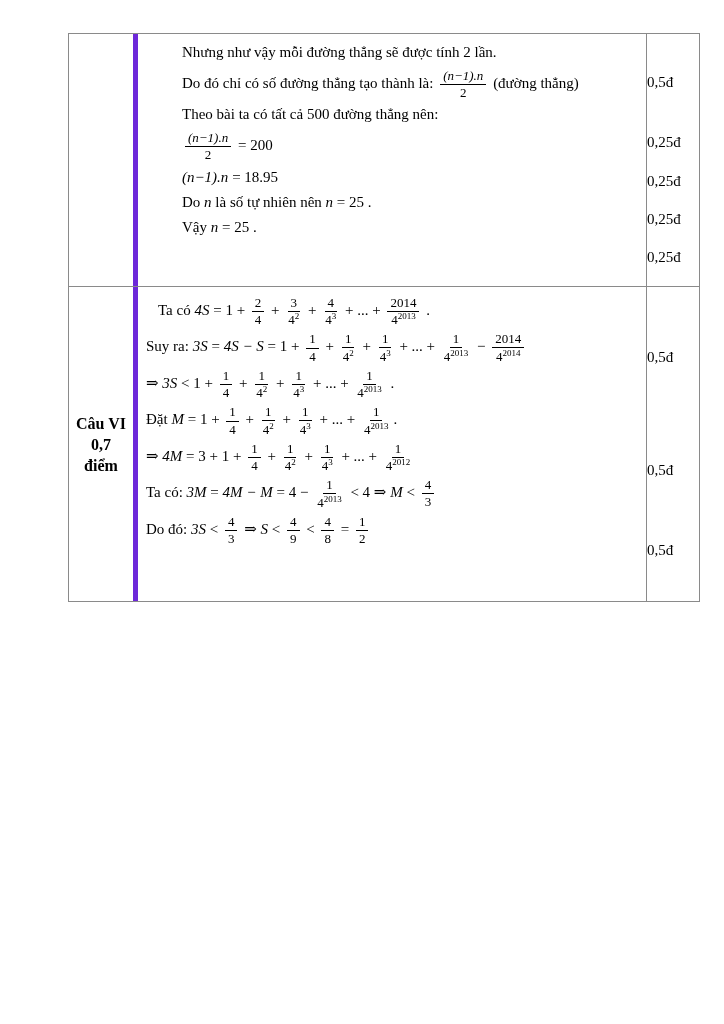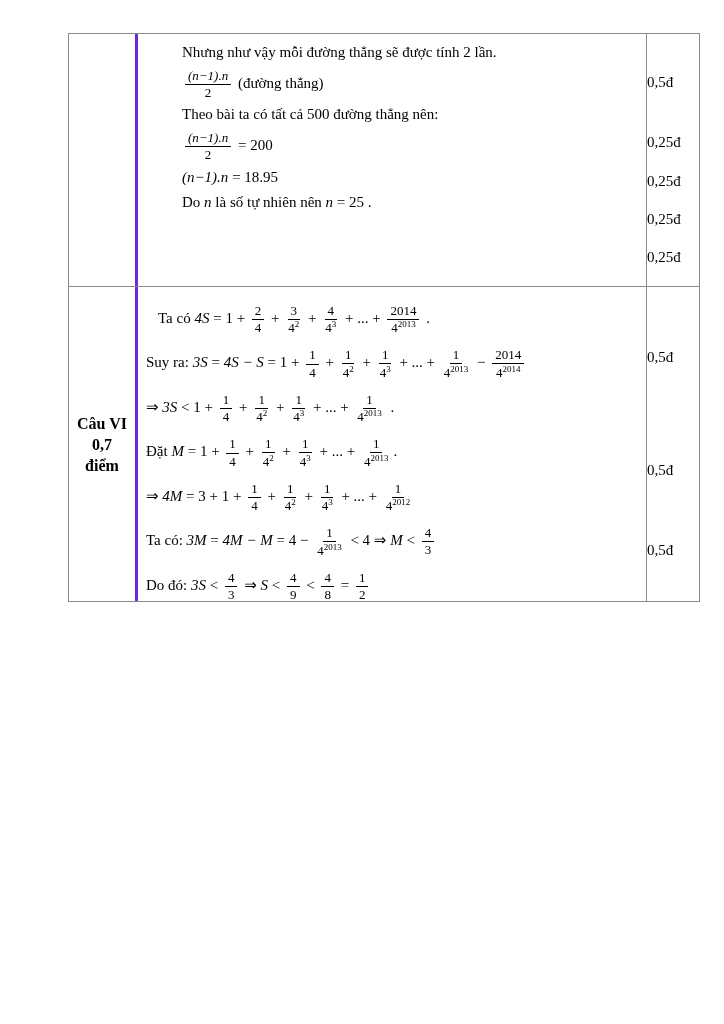--- a/index.html
+++ b/index.html
@@ -16,45 +16,44 @@
     width: 632px; height: 569px;
     border: 1px solid #8a8a8a;
     box-sizing: border-box;
     display: flex; flex-direction: column;
   }
   .row { display: flex; box-sizing: border-box; min-height: 0; }
   .row-1 { height: 253px; border-bottom: 1px solid #8a8a8a; }
   .row-2 { flex: 1; }
   .c-label {
     width: 69px; flex: 0 0 69px;
-    border-right: 3px solid #6d28d9; box-sizing: border-box;
+    border-right: 5px solid #6d28d9; box-sizing: border-box;
     display: flex; align-items: center; justify-content: center;
   }
   .c-body {
     flex: 1 1 auto;
     border-right: 1px solid #8a8a8a; box-sizing: border-box;
     padding: 5px 4px 0 44px;
     overflow: hidden;
-    font-family: Liberation Serif, serif;
   }
   .row-2 .c-body { padding-left: 8px; }
   .c-pts { width: 52px; flex: 0 0 52px; position: relative; font-size: 15px; }
   .pt { position: absolute; left: 0; width: 100%; text-align: left; white-space: nowrap; }
   .row-1 .pt:nth-child(1) { top: 40px; }
   .row-1 .pt:nth-child(2) { top: 100px; }
   .row-1 .pt:nth-child(3) { top: 139px; }
   .row-1 .pt:nth-child(4) { top: 177px; }
   .row-1 .pt:nth-child(5) { top: 215px; }
   .row-2 .pt:nth-child(1) { top: 62px; }
   .row-2 .pt:nth-child(2) { top: 175px; }
   .row-2 .pt:nth-child(3) { top: 255px; }
   .qlabel { font-weight: bold; font-size: 16px; text-align: center; line-height: 21px; }
   .line { font-size: 15px; line-height: 24px; margin: 1px 0; white-space: nowrap; }
   .line.tall { line-height: 36px; }
-  .row-2 .line { margin: 8px 0; }
+  .row-2 .line { margin: 0 0; }
   .row-2 .line:first-child { padding-left: 12px; }
   .mi { font-style: italic; }
   .frac {
     display: inline-flex; flex-direction: column; align-items: center;
     vertical-align: middle; margin: 0 3px;
     font-size: 13px; line-height: 1.25; text-align: center;
   }
   .frac .num { border-bottom: 1px solid #000; padding: 0 3px; display: block; }
   .frac .den { padding: 0 2px; display: block; }
   sup { font-size: 9px; line-height: 1; }
@@ -62,31 +61,32 @@
 </head>
 <body>
 
 <div>
   <div class="tbl">
 
     <div class="row row-1">
       <div class="c-label"></div>
       <div class="c-body">
           <div class="line"><span class="tk">Nhưng như vậy mỗi đường thẳng sẽ được tính 2 lần.</span></div>
-          <div class="line tall"><span class="frac">
+          <div class="line tall"><span class="tk">Do đó chỉ có số đường thẳng tạo thành là: </span><span class="frac">
               <span class="num"><span class="mi">(n−1).n</span></span>
               <span class="den"><span class="tk">2</span></span>
             </span><span class="tk"> (đường thẳng)</span></div>
           <div class="line"><span class="tk">Theo bài ta có tất cả 500 đường thẳng nên:</span></div>
           <div class="line tall"><span class="frac">
               <span class="num"><span class="mi">(n−1).n</span></span>
               <span class="den"><span class="tk">2</span></span>
             </span><span class="tk"> = 200</span></div>
           <div class="line"><span class="mi">(n−1).n</span><span class="tk"> = 18.95</span></div>
           <div class="line"><span class="tk">Do </span><span class="mi">n</span><span class="tk"> là số tự nhiên nên </span><span class="mi">n</span><span class="tk"> = 25 .</span></div>
+          <div class="line"><span class="tk">Vậy </span><span class="mi">n</span><span class="tk"> = 25 .</span></div>
         </div>
       <div class="c-pts">
           <div class="pt">0,5đ</div>
           <div class="pt">0,25đ</div>
           <div class="pt">0,25đ</div>
           <div class="pt">0,25đ</div>
           <div class="pt">0,25đ</div>
         </div>
     </div>
 

